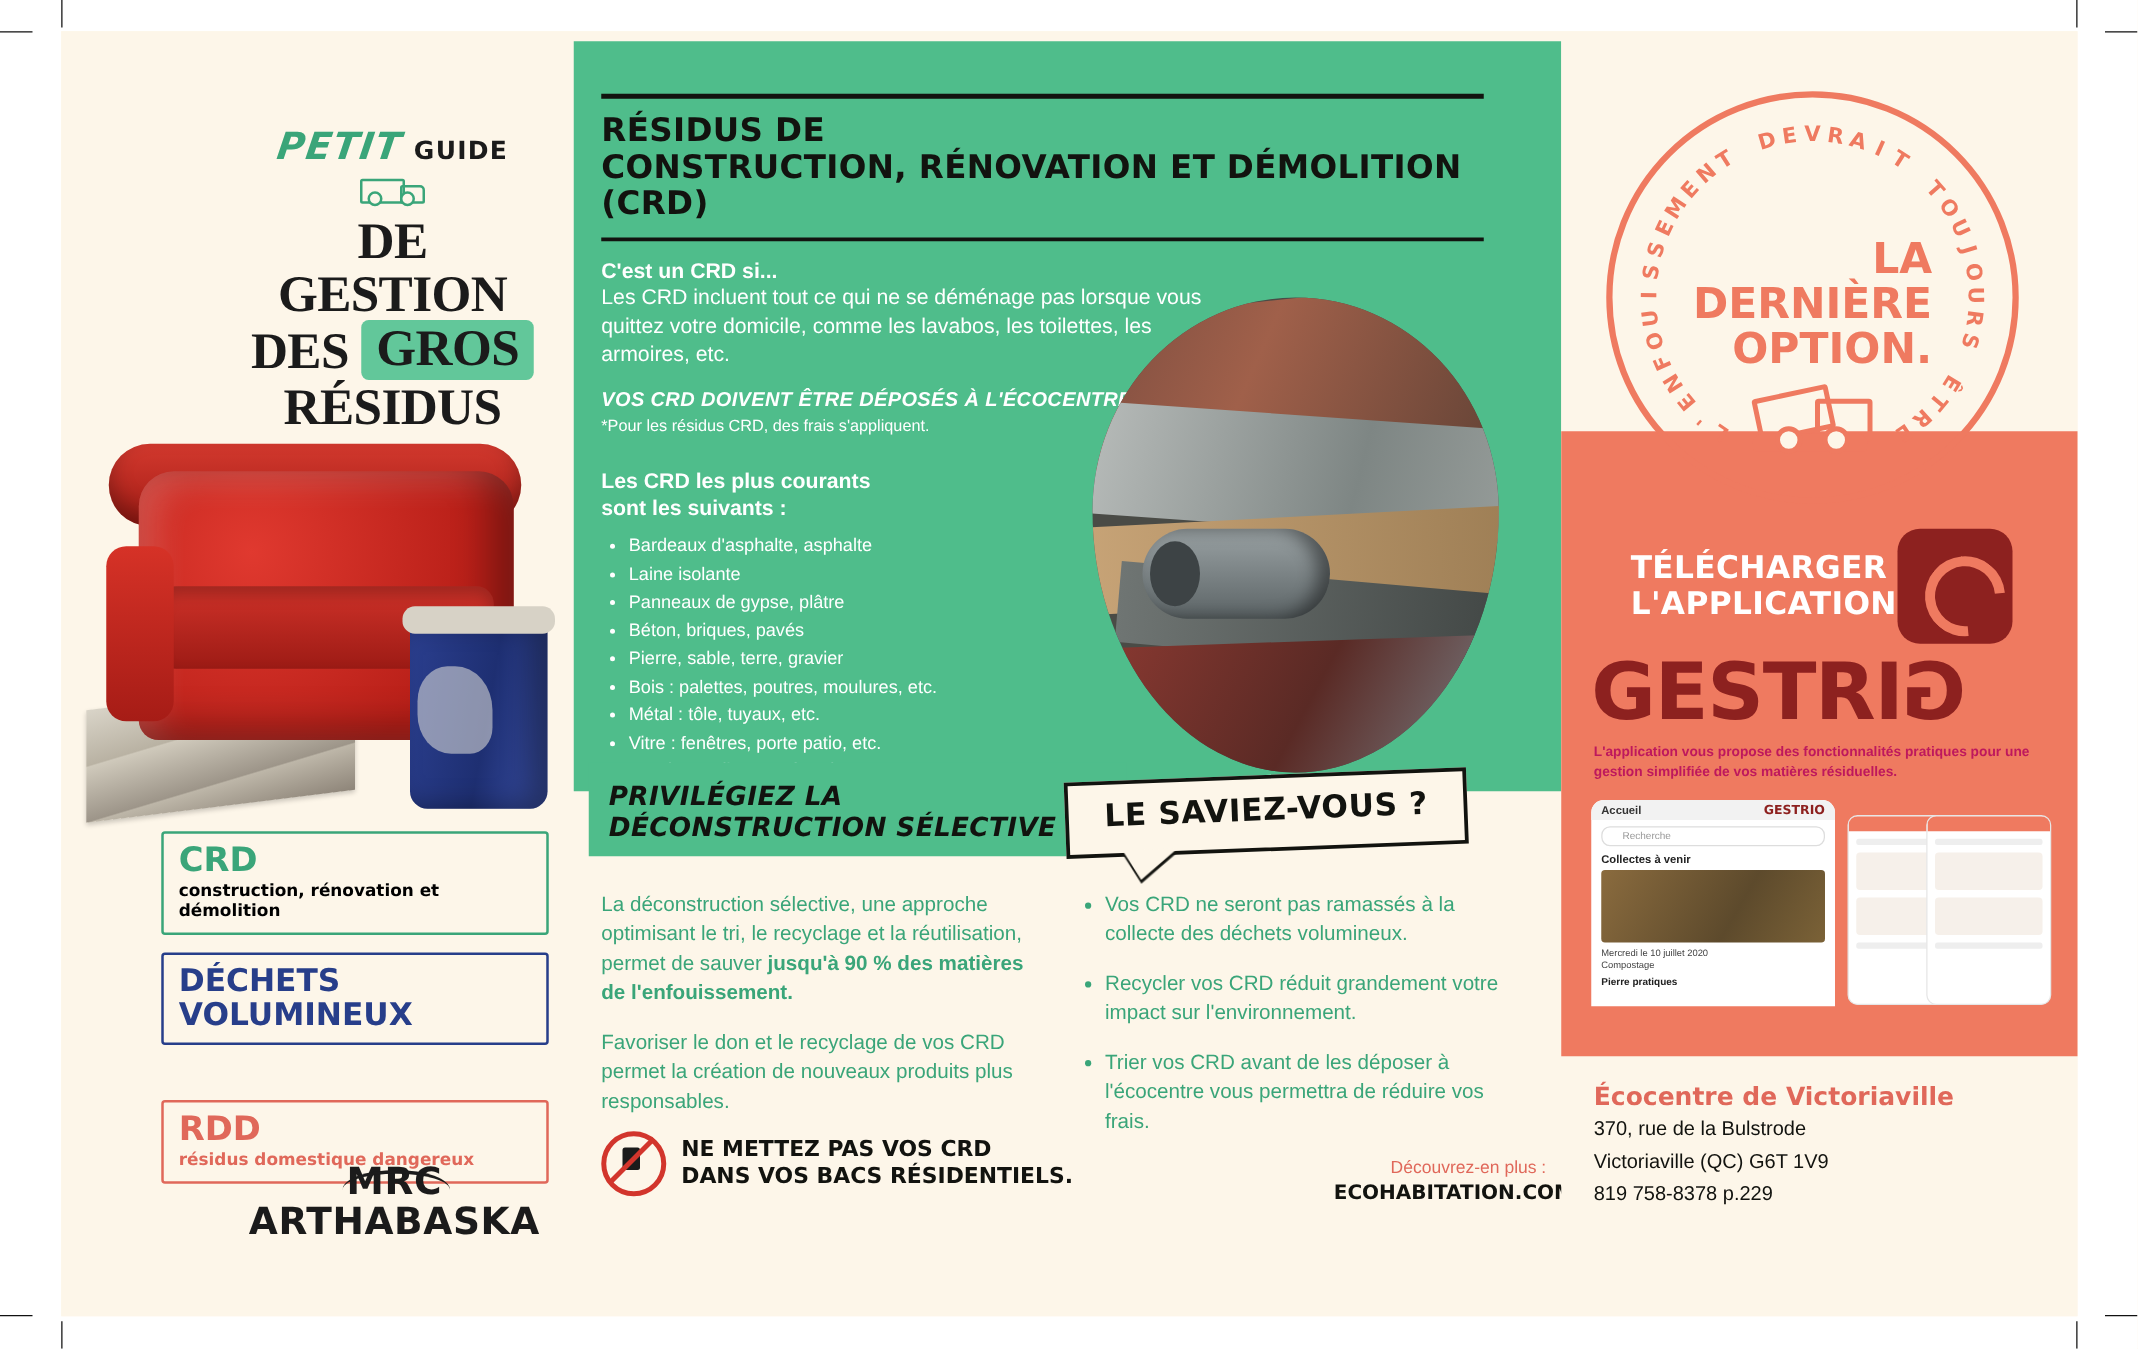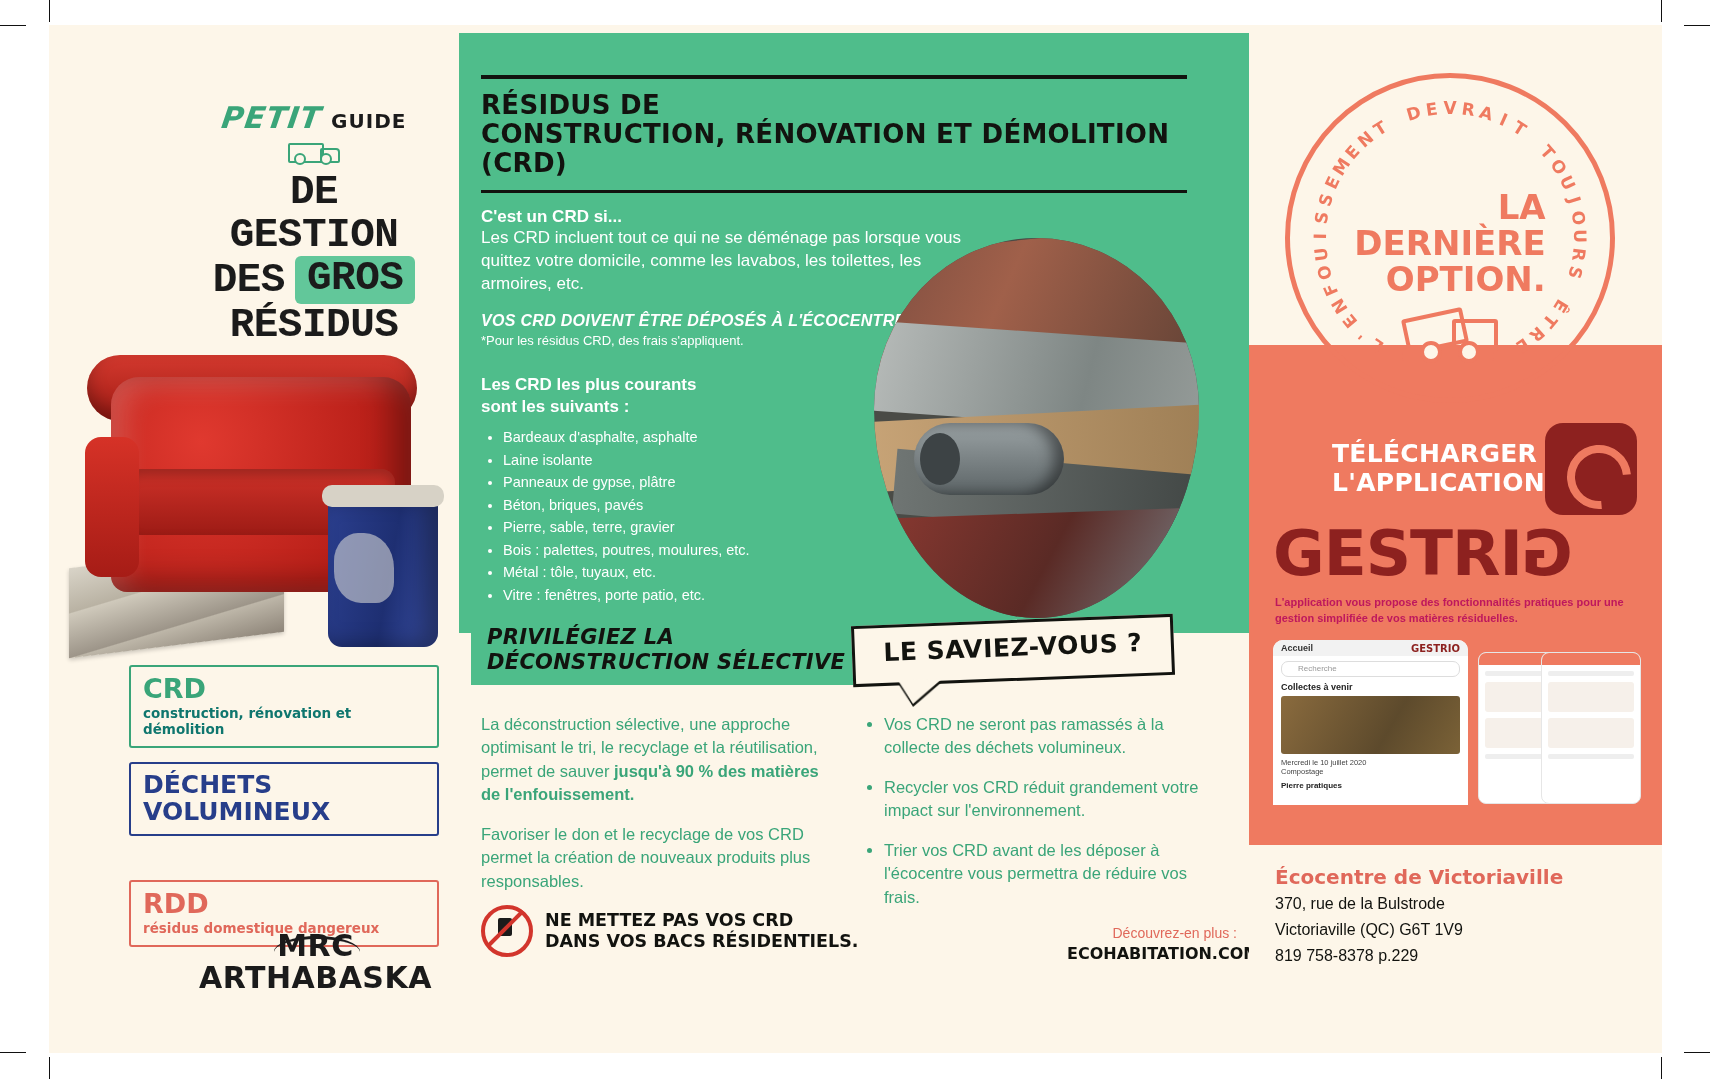--- a/index.html
+++ b/index.html
@@ -16,42 +16,42 @@
   
   .left{position:absolute;left:0;top:0;width:410px;height:100%;background:#fdf6e9;}
   .guide-top{position:absolute;left:150px;top:75px;width:230px;text-align:center;}
   .w-petit{font-family:"DejaVu Sans",sans-serif;font-weight:bold;font-style:italic;font-size:30px;color:#3aa579;letter-spacing:1px;display:inline-block;transform:skewX(-8deg);}
   .w-guide{font-family:"DejaVu Sans",sans-serif;font-weight:bold;font-size:20px;color:#1b1b1b;letter-spacing:1px;margin-left:10px;display:inline-block;}
   .truck-ico{margin:4px auto 6px auto;width:52px;height:26px;position:relative;}
   .truck-ico .body{position:absolute;left:0;top:4px;width:32px;height:16px;border:2.5px solid #3aa579;border-radius:2px;}
   .truck-ico .cab{position:absolute;left:32px;top:9px;width:16px;height:11px;border:2.5px solid #3aa579;border-radius:2px 4px 2px 2px;}
   .truck-ico .w1,.truck-ico .w2{position:absolute;bottom:0;width:8px;height:8px;border:2.5px solid #3aa579;border-radius:50%;background:#fdf6e9;}
   .truck-ico .w1{left:6px;}.truck-ico .w2{left:32px;}
-  .title-big{font-family:Liberation Mono, monospace;font-weight:bold;font-size:41px;line-height:1.04;color:#1b1b1b;letter-spacing:-0.5px;}
+  .title-big{font-family:Liberation Serif, serif;font-weight:bold;font-size:41px;line-height:1.04;color:#1b1b1b;letter-spacing:-0.5px;}
   .title-row2{display:flex;align-items:center;justify-content:center;gap:10px;}
   .gros-hl{background:#62c79a;border-radius:6px;padding:1px 12px 4px 12px;display:inline-block;}
 
   .photo-area{position:absolute;left:20px;top:330px;width:375px;height:300px;}
   .ph-planks{position:absolute;left:0;bottom:10px;width:215px;height:90px;background:linear-gradient(170deg,#d9d4c8 0%,#b9b2a3 35%,#cfc9bb 36%,#9d9589 70%,#bdb6a8 71%,#8e8579 100%);transform:skewY(-7deg);box-shadow:0 2px 4px rgba(0,0,0,.2);}
   .ph-sofa{position:absolute;left:42px;top:22px;width:300px;height:215px;background:radial-gradient(circle at 30% 30%,#e0392f,#b81f18 70%);border-radius:28px 28px 16px 16px;box-shadow:inset -18px -10px 30px rgba(0,0,0,.35), inset 14px 8px 26px rgba(255,255,255,.18);}
   .ph-sofa:before{content:"";position:absolute;left:16px;top:92px;width:268px;height:66px;background:linear-gradient(#cf3229,#9d1b15);border-radius:14px;box-shadow:inset 0 6px 12px rgba(0,0,0,.25);}
   .ph-sofa:after{content:"";position:absolute;left:-26px;top:60px;width:54px;height:140px;background:linear-gradient(#d63227,#a61c16);border-radius:16px;}
   .ph-roll{position:absolute;left:18px;top:0px;width:330px;height:66px;background:linear-gradient(#d3392e,#a21b14);border-radius:34px;box-shadow:inset 0 -10px 18px rgba(0,0,0,.3);}
   .ph-bucket{position:absolute;right:6px;bottom:8px;width:110px;height:150px;background:linear-gradient(100deg,#2b3f8f,#1e2f72 55%,#3b51a8);border-radius:8px 8px 14px 14px;box-shadow:inset -14px 0 22px rgba(0,0,0,.4);}
   .ph-bucket:before{content:"";position:absolute;left:-6px;top:-12px;width:122px;height:22px;background:#d7d2c6;border-radius:10px;}
   .ph-bucket:after{content:"";position:absolute;left:6px;top:36px;width:60px;height:70px;background:rgba(230,228,220,.55);border-radius:40% 50% 30% 45%;}
 
   .legend{position:absolute;left:80px;top:640px;width:310px;}
   .lg-box{border:2px solid #3aa579;border-radius:3px;padding:8px 10px 9px 12px;margin-bottom:14px;background:#fdf6e9;}
   .lg-box.blue{border-color:#273e8a;}
   .lg-box.red{border-color:#e0685a;margin-top:44px;}
   .lg-t{font-family:"DejaVu Sans",sans-serif;font-weight:bold;font-size:27px;line-height:1;color:#3aa579;}
   .lg-box.blue .lg-t{color:#273e8a;font-size:25px;line-height:1.06;}
   .lg-box.red .lg-t{color:#e0685a;}
-  .lg-s{font-family:"DejaVu Sans",sans-serif;font-weight:bold;font-size:13.5px;margin-top:3px;color:#0f766e;}
+  .lg-s{font-family:"DejaVu Sans",sans-serif;font-weight:bold;font-size:13.5px;margin-top:3px;color:#000000;}
   .lg-box.red .lg-s{color:#e0685a;}
   .mrc{position:absolute;left:150px;top:905px;text-align:center;font-family:"DejaVu Sans",sans-serif;font-weight:bold;font-size:30px;line-height:1.05;color:#1b1b1b;letter-spacing:.5px;}
   .mrc .sq{position:absolute;right:-6px;top:6px;width:86px;height:16px;border-top:3px solid #1b1b1b;border-radius:60% 60% 0 0/100% 100% 0 0;}
 
   
   .center{position:absolute;left:410px;top:0;width:790px;height:100%;background:#fdf6e9;}
   .green-block{position:absolute;left:0;top:8px;width:790px;height:600px;background:#4fbd8b;}
   .gb-inner{position:absolute;left:22px;top:50px;width:745px;}
   .hr-black{height:4px;background:#12130f;width:706px;}
   .h-crd{font-family:"DejaVu Sans",sans-serif;font-weight:bold;font-size:26px;line-height:1.12;color:#12130f;letter-spacing:.3px;margin-top:12px;text-transform:uppercase;}
@@ -105,21 +105,21 @@
   .seal-center{position:absolute;left:50%;top:116px;transform:translateX(-50%);text-align:right;}
   .seal-center .l1{font-family:"DejaVu Sans",sans-serif;font-weight:bold;font-size:34px;color:#ef7a60;line-height:1.06;}
   .seal-center .l2{font-family:"DejaVu Sans",sans-serif;font-weight:bold;font-size:34px;color:#ef7a60;line-height:1.06;}
   .seal-truck{position:absolute;left:50%;bottom:38px;transform:translateX(-50%);width:96px;height:52px;}
   .seal-truck .cab{position:absolute;right:0;top:6px;width:38px;height:26px;border:4px solid #ef7a60;border-radius:3px;}
   .seal-truck .bed{position:absolute;left:2px;top:0;width:54px;height:28px;border:4px solid #ef7a60;border-radius:3px;transform:rotate(-12deg);}
   .seal-truck .pile{position:absolute;left:0;bottom:4px;width:92px;height:14px;background:#ef7a60;border-radius:8px 8px 3px 3px;}
   .seal-truck .w{position:absolute;bottom:2px;width:14px;height:14px;border:4px solid #ef7a60;border-radius:50%;background:#fdf6e9;}
   .seal-truck .w1{left:18px;}.seal-truck .w2{left:56px;}
 
-  .tele{position:absolute;left:28px;top:398px;width:360px;display:flex;align-items:center;justify-content:flex-end;}
+  .tele{position:absolute;left:28px;top:398px;width:360px;display:flex;align-items:center;justify-content:center;}
   .tele-t{font-family:"DejaVu Sans",sans-serif;font-weight:bold;font-size:25px;line-height:1.15;color:#ffffff;letter-spacing:.3px;}
   .tele-ico{width:92px;height:92px;background:#8d211f;border-radius:18px;position:relative;}
   .tele-ico:before{content:"";position:absolute;left:22px;top:22px;width:48px;height:48px;border:8px solid #ef7a60;border-radius:50%;border-right-color:transparent;transform:rotate(40deg);}
   .gestrio{position:absolute;left:24px;top:492px;font-family:"DejaVu Sans",sans-serif;font-weight:bold;font-size:63px;letter-spacing:-1px;color:#8d211f;}
   .gestrio .o{display:inline-block;transform:scaleX(-1);}
   .app-desc{position:absolute;left:26px;top:570px;width:350px;color:#be185d;font-size:11px;line-height:1.42;font-weight:bold;}
   .phones{position:absolute;left:24px;top:615px;width:365px;height:165px;}
   .ph-big{position:absolute;left:0;top:0;width:195px;height:165px;background:#ffffff;border-radius:10px 10px 0 0;overflow:hidden;}
   .ph-big .bar{height:16px;background:#f2f2f2;font-size:9px;color:#333;padding:3px 0 0 8px;box-sizing:border-box;font-weight:bold;}
   .ph-big .brand{position:absolute;right:8px;top:3px;font-family:"DejaVu Sans",sans-serif;font-weight:bold;font-size:10px;color:#8d211f;}

